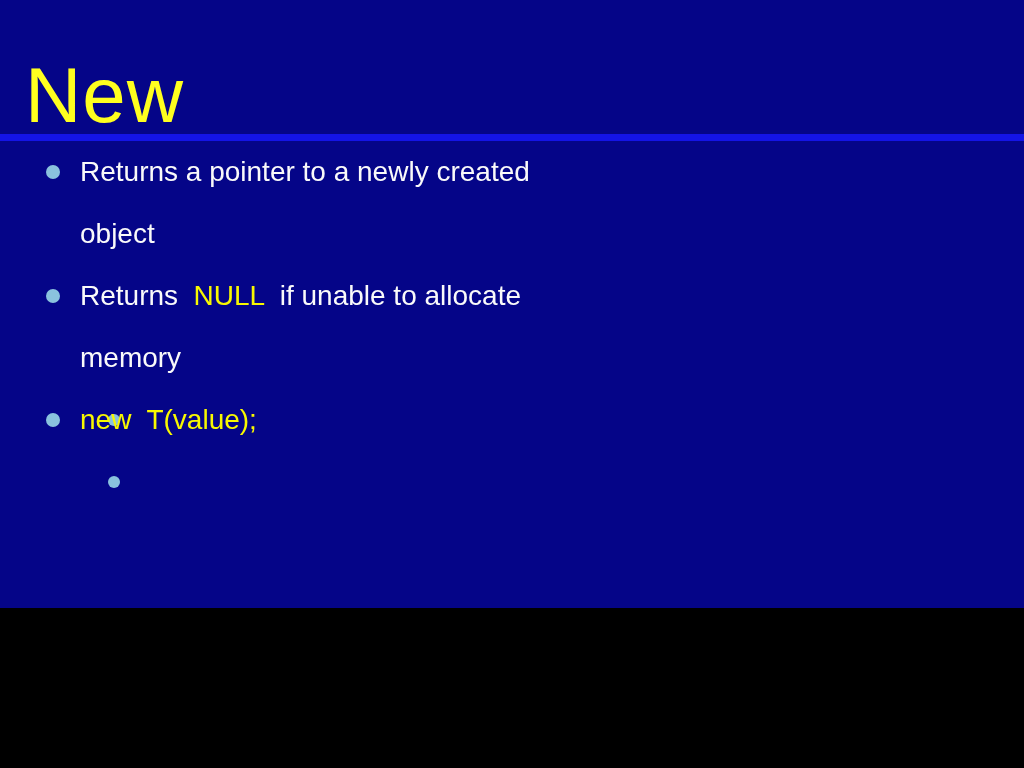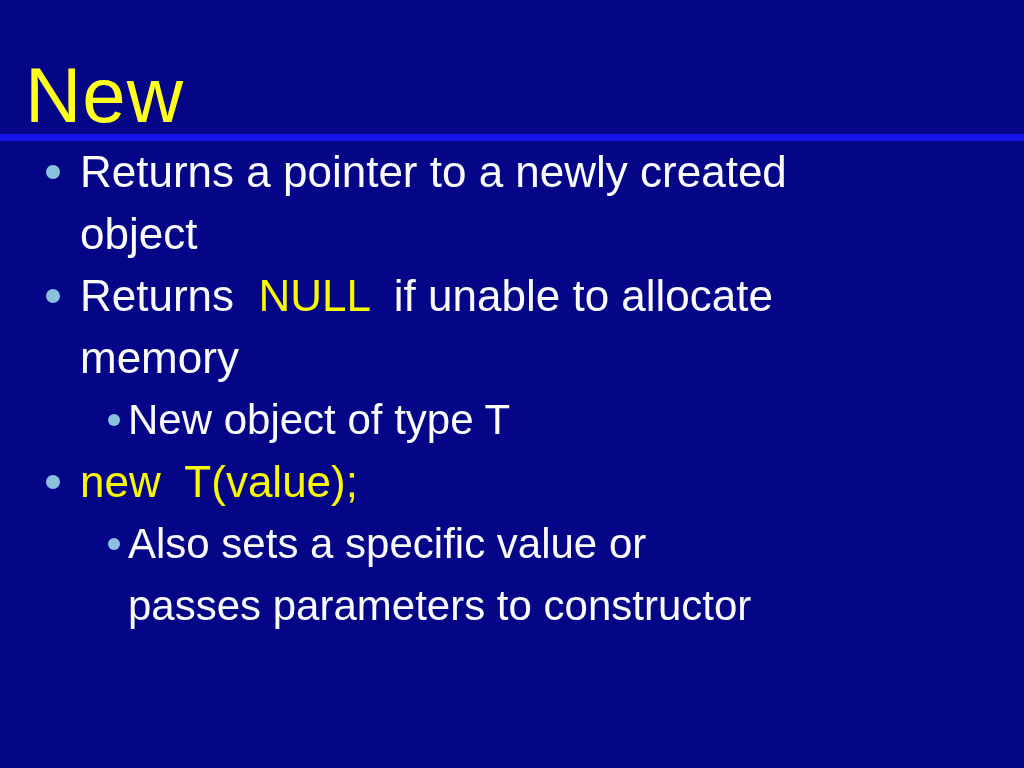--- a/index.html
+++ b/index.html
@@ -8,21 +8,21 @@
     --rule: #1414e6;
     --text: #fafafa;
     --accent: #f8f800;
     --dot: #8ac2de;
   }
   html, body { margin: 0; padding: 0; }
   body { background: #000; }
   .slide {
     position: relative;
     width: 1024px;
-    height: 768px;
+    height: 608px;
     background: var(--bg);
     overflow: hidden;
     font-family: "Liberation Sans", sans-serif;
   }
   .title {
     position: absolute;
     left: 25px;
     top: 56px;
     font-size: 78px;
     line-height: 1;
@@ -44,21 +44,21 @@
     top: 141px;
     width: 1024px;
   }
   .row { position: relative; }
   .txt {
     white-space: pre-wrap;
     font-weight: 400;
   }
   .t1 {
     margin-left: 80px;
-    font-size: 44px;
+    font-size: 28px;
     line-height: 62px;
   }
   .t2 {
     margin-left: 128px;
     font-size: 42px;
     line-height: 62px;
   }
   .dot {
     position: absolute;
     border-radius: 50%;
@@ -86,28 +86,25 @@
 
     <div class="row">
       <span class="dot d1"></span>
       <div class="txt t1"><span class="w">Returns </span><span class="y"> NULL </span><span class="w"> if unable to allocate
 memory</span></div>
     </div>
 
 
     <div class="row">
       <span class="dot d2"></span>
-      <div class="txt t2"><span class="w">New object of type T</span></div>
     </div>
 
     <div class="row">
       <span class="dot d1"></span>
       <div class="txt t1"><span class="y">new  T(value);</span></div>
     </div>
 
     <div class="row">
       <span class="dot d2"></span>
-      <div class="txt t2"><span class="w">Also sets a specific value or
-passes parameters to constructor</span></div>
     </div>
 
   </div>
 </div>
 
 </body></html>

